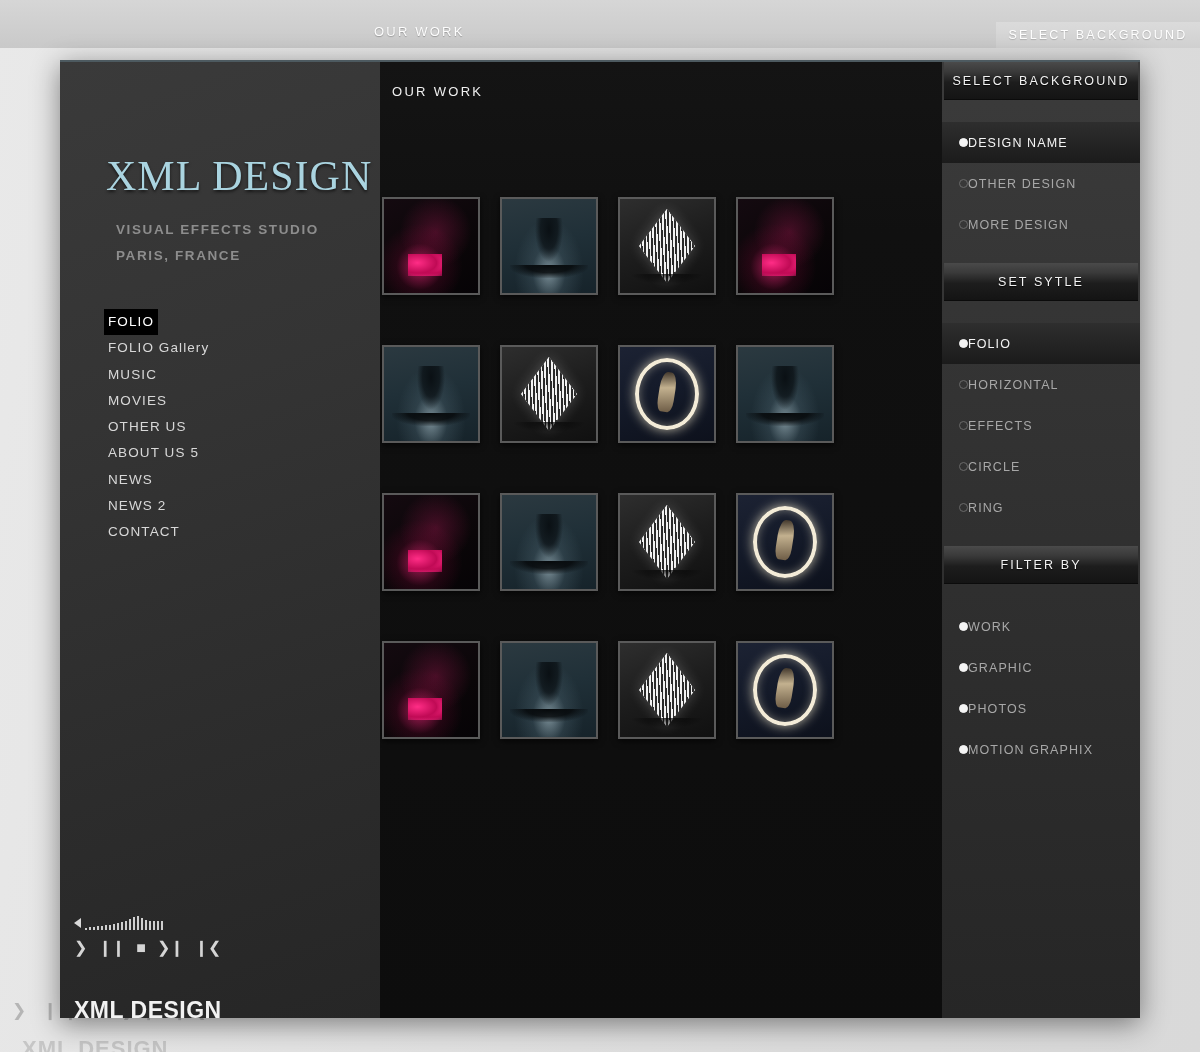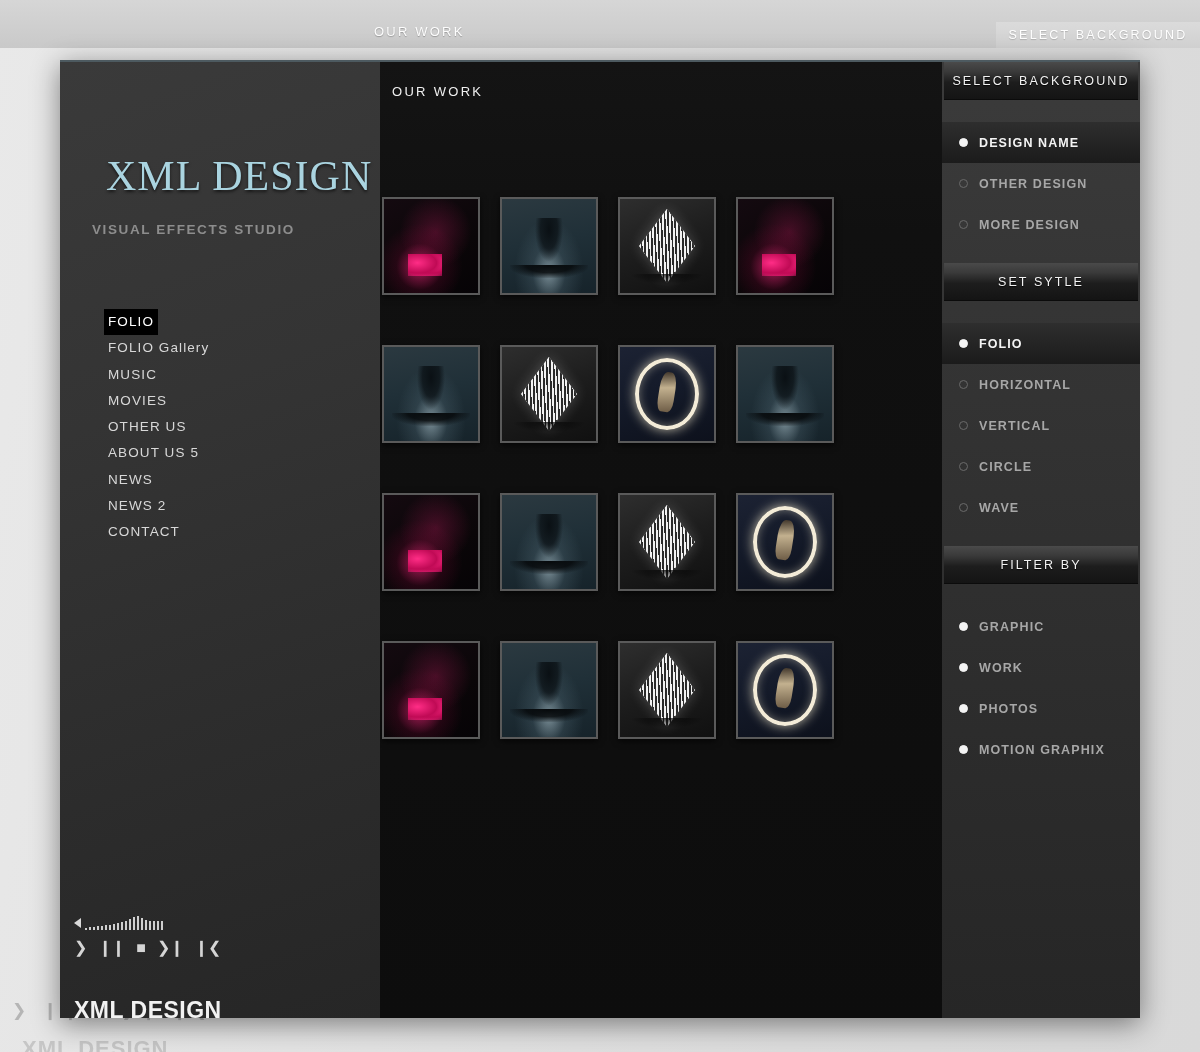--- a/index.html
+++ b/index.html
@@ -68,21 +68,21 @@
     position: relative; flex: 0 0 320px;
   }
   .brand {
     position: absolute; left: 46px; top: 90px;
     font-family: "Liberation Serif", serif;
     font-size: 42px; letter-spacing: 1px;
     color: #aad4e0;
     text-shadow: 0 2px 3px rgba(0,0,0,.6);
   }
   .tagline {
-    position: absolute; left: 32px; top: 155px;
+    position: absolute; left: 56px; top: 155px;
     font-size: 13.5px; font-weight: bold; letter-spacing: 1.6px;
     color: #8d8d8d; line-height: 26px;
   }
   .nav { position: absolute; left: 44px; top: 247px; }
   .nav-item {
     font-size: 13.5px; letter-spacing: 1.1px;
     color: #d8d8d8; line-height: 26.3px;
     padding: 0 4px; display: inline-block;
     cursor: pointer; white-space: nowrap;
   }
@@ -221,23 +221,23 @@
     height: 38px; margin: 0 2px;
     background: linear-gradient(180deg,#4a4a4a 0%, #3a3a3a 26%, #1d1d1d 55%, #141414 100%);
     color: #f2f2f2; font-size: 12.5px; letter-spacing: 2.1px;
     display: flex; align-items: center; justify-content: center;
     text-shadow: 0 1px 1px rgba(0,0,0,.8);
     cursor: pointer;
     border-bottom: 1px solid #0b0b0b;
   }
   .rb-group { padding: 22px 0 18px 0; }
   .rb-item {
-    display: flex; align-items: center; gap: 11px;
+    display: flex; align-items: center; 
     height: 41px; padding-left: 17px;
-    font-size: 12.5px; font-weight: bold; letter-spacing: 1.1px;
+    font-size: 12.5px; font-weight: normal; letter-spacing: 1.1px;
     color: #a7a7a7; cursor: pointer;
   }
   .rb-item.sel { color: #f4f4f4; background: linear-gradient(180deg,#2e2e2e,#1b1b1b); }
   .dot {
     width: 9px; height: 9px; border-radius: 50%;
     border: 1px solid #6a6a6a; background: transparent; flex: 0 0 9px;
   }
   .dot.on { background: #f4f4f4; border-color: #f4f4f4; }
 </style>
 </head>
@@ -258,20 +258,21 @@
   <div class="wm-big" style="left:870px; top:640px; font-size:23px; transform:rotate(-28deg); letter-spacing:4px;">PHOTOPHOTO.CN</div>
 </div>
 
 <div class="panel">
 
   <aside class="sidebar">
     <div class="brand">XML DESIGN</div>
 
     <div class="tagline">
       <div>VISUAL EFFECTS STUDIO</div>
+      <div>PARIS, FRANCE</div>
     </div>
 
     <nav class="nav">
       <div class="nav-row"><span class="nav-item active">FOLIO</span></div>
       <div class="nav-row"><span class="nav-item">FOLIO Gallery</span></div>
       <div class="nav-row"><span class="nav-item">MUSIC</span></div>
       <div class="nav-row"><span class="nav-item">MOVIES</span></div>
       <div class="nav-row"><span class="nav-item">OTHER US</span></div>
       <div class="nav-row"><span class="nav-item">ABOUT US 5</span></div>
       <div class="nav-row"><span class="nav-item">NEWS</span></div>
@@ -396,41 +397,41 @@
       <div class="rb-item sel">
         <span class="dot on"></span>
         <span>FOLIO</span>
       </div>
       <div class="rb-item">
         <span class="dot"></span>
         <span>HORIZONTAL</span>
       </div>
       <div class="rb-item">
         <span class="dot"></span>
-        <span>VERTICAL</span>
+        <span>EFFECTS</span>
       </div>
       <div class="rb-item">
         <span class="dot"></span>
         <span>CIRCLE</span>
       </div>
       <div class="rb-item">
         <span class="dot"></span>
-        <span>WAVE</span>
+        <span>RING</span>
       </div>
     </div>
 
     <div class="rb-header">FILTER BY</div>
     <div class="rb-group">
       <div class="rb-item">
         <span class="dot on"></span>
+        <span>WORK</span>
+      </div>
+      <div class="rb-item">
+        <span class="dot on"></span>
         <span>GRAPHIC</span>
-      </div>
-      <div class="rb-item">
-        <span class="dot on"></span>
-        <span>WORK</span>
       </div>
       <div class="rb-item">
         <span class="dot on"></span>
         <span>PHOTOS</span>
       </div>
       <div class="rb-item">
         <span class="dot on"></span>
         <span>MOTION GRAPHIX</span>
       </div>
     </div>

